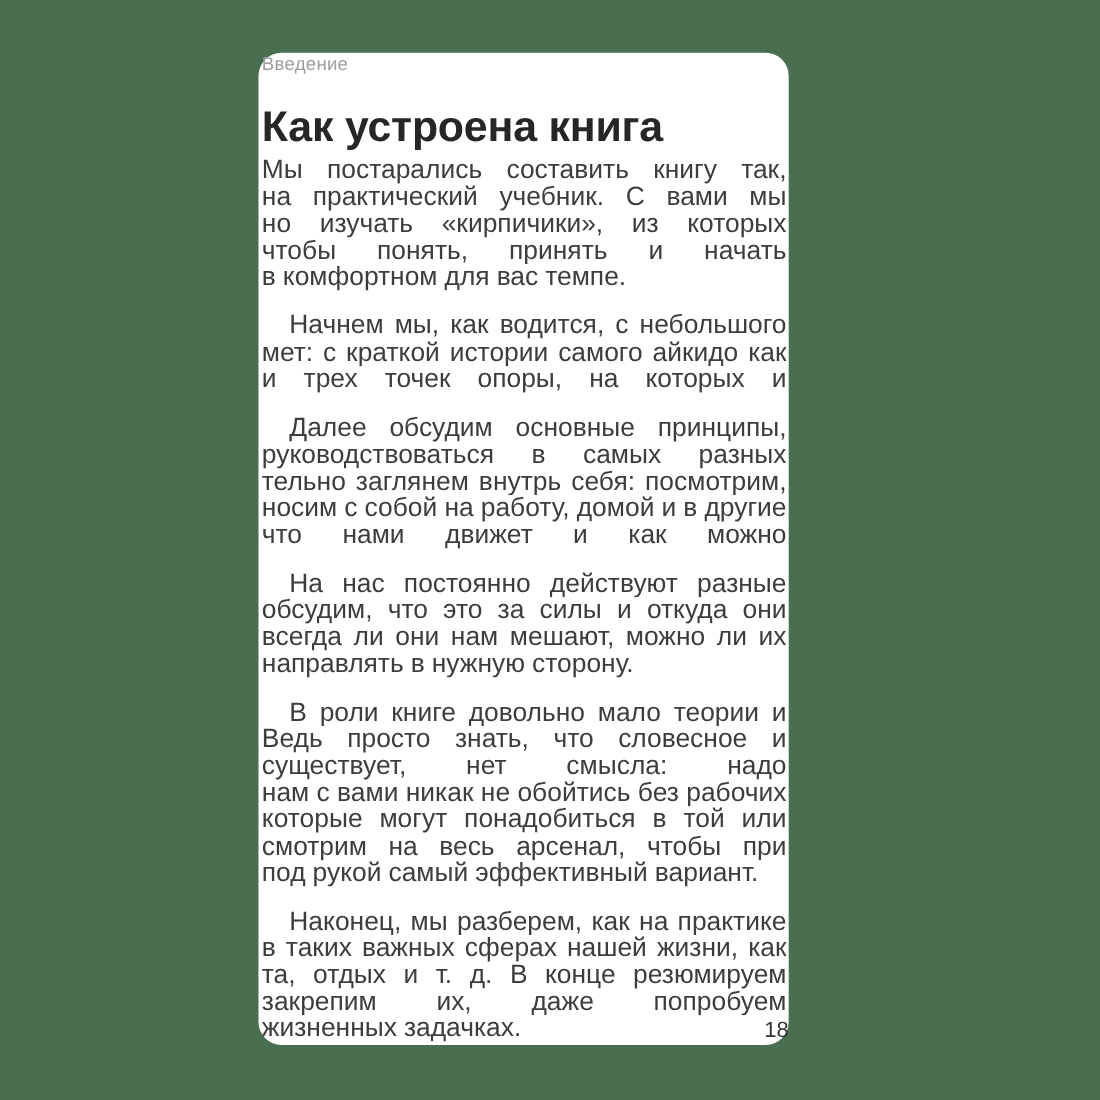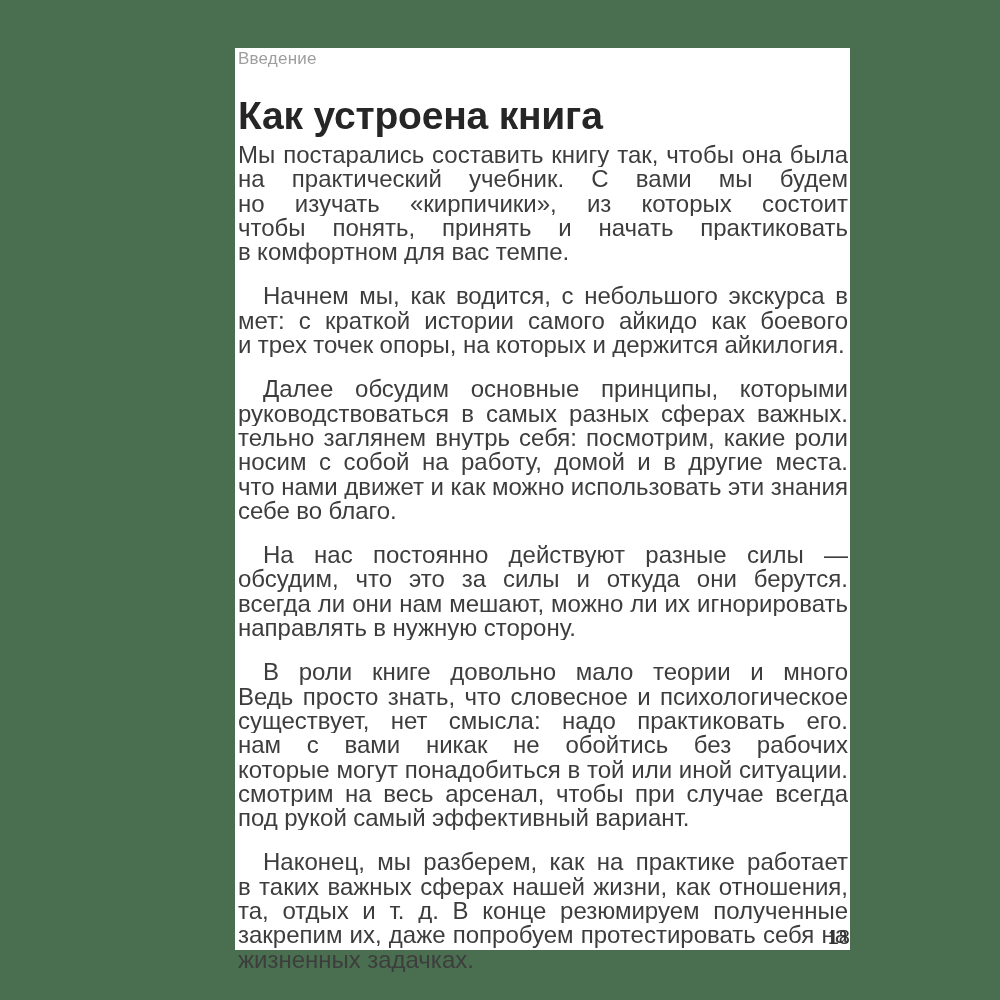--- a/index.html
+++ b/index.html
@@ -13,22 +13,23 @@
   *{margin:0;padding:0;box-sizing:border-box;}
   html,body{width:1000px;height:1000px;overflow:hidden;}
   body{
     background:var(--bg);
     font-family:"Liberation Sans","DejaVu Sans",sans-serif;
     position:relative;
   }
   .book-page{
     position:absolute;
     left:235px; top:48px;
-    width:615px; height:902px;
+    width:482px; height:902px;
     background:var(--page);
+    border-radius:21px;
   }
   .running-header{
     position:absolute;
     left:3px; top:1px;
     font-size:17px;
     line-height:20px;
     color:var(--header-text);
     letter-spacing:0.2px;
   }
   .chapter-title{
@@ -85,21 +86,20 @@
       <div class="line">чтобы понять, принять и начать практиковать айкиподход</div>
       <div class="line last">в комфортном для вас темпе.</div>
       <div class="line indent">Начнем мы, как водится, с небольшого экскурса в пред-</div>
       <div class="line">мет: с краткой истории самого айкидо как боевого искусства</div>
       <div class="line last">и трех точек опоры, на которых и держится айкилогия.</div>
       <div class="line indent">Далее обсудим основные принципы, которыми стоит</div>
       <div class="line">руководствоваться в самых разных сферах важных. Обяза-</div>
       <div class="line">тельно заглянем внутрь себя: посмотрим, какие роли мы</div>
       <div class="line">носим с собой на работу, домой и в другие места. Увидим,</div>
       <div class="line">что нами движет и как можно использовать эти знания</div>
-      <div class="line last">себе во благо.</div>
       <div class="line indent">На нас постоянно действуют разные силы — давайте</div>
       <div class="line">обсудим, что это за силы и откуда они берутся. Разберем,</div>
       <div class="line">всегда ли они нам мешают, можно ли их игнорировать и как</div>
       <div class="line last">направлять в нужную сторону.</div>
       <div class="line indent">В роли книге довольно мало теории и много практики.</div>
       <div class="line">Ведь просто знать, что словесное и психологическое айкидо</div>
       <div class="line">существует, нет смысла: надо практиковать его. Поэтому</div>
       <div class="line">нам с вами никак не обойтись без рабочих инструментов,</div>
       <div class="line">которые могут понадобиться в той или иной ситуации. По-</div>
       <div class="line">смотрим на весь арсенал, чтобы при случае всегда иметь</div>

